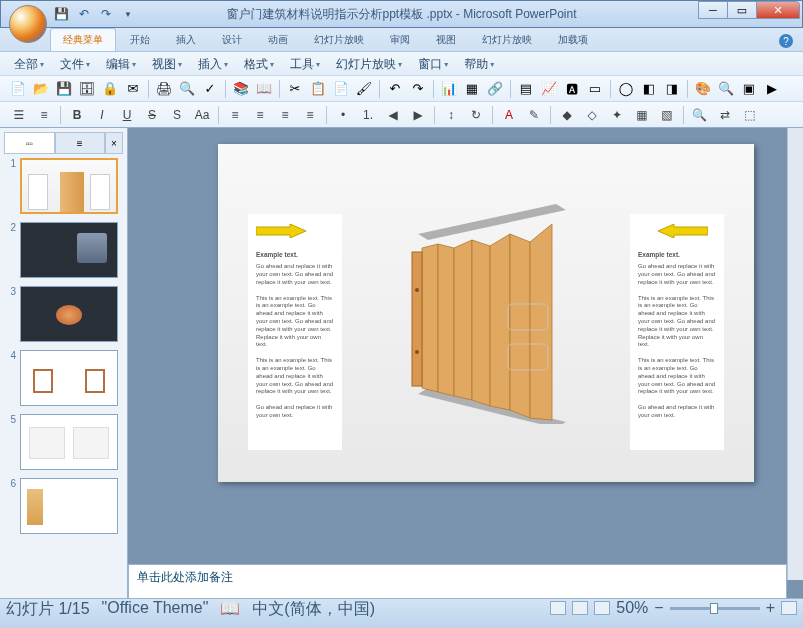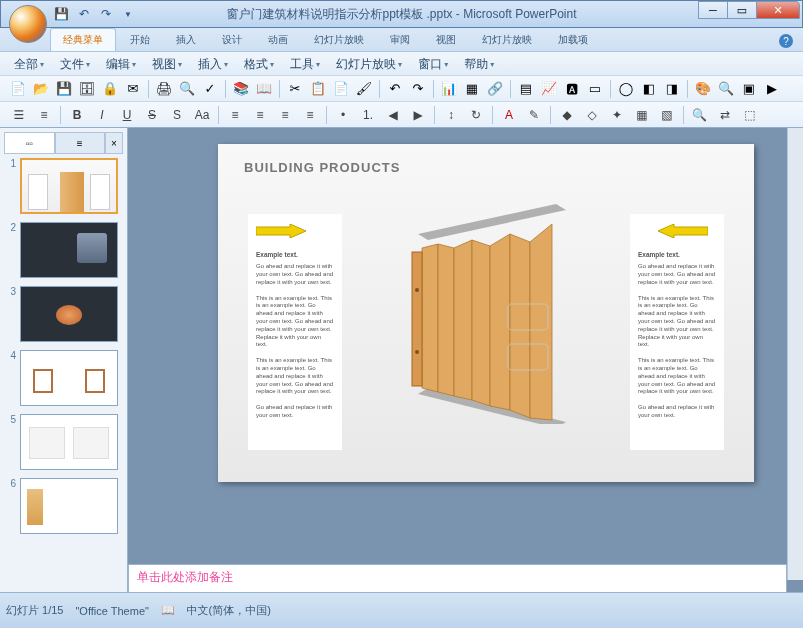--- a/index.html
+++ b/index.html
@@ -36,23 +36,23 @@
 .slide-area{flex:1;background:#7a94b0;position:relative;overflow:hidden}
 .slide-canvas{position:absolute;left:90px;top:16px;width:536px;height:338px;background:linear-gradient(#f8f8f8,#e8e8e8);box-shadow:2px 2px 6px rgba(0,0,0,.4)}
 .slide-title{position:absolute;left:26px;top:16px;font-size:13px;font-weight:bold;color:#777;letter-spacing:1px}
 .text-panel{position:absolute;width:94px;background:#fff;padding:10px 8px;font-size:6px;color:#555;line-height:1.3}
 .text-panel.left{left:30px;top:70px;height:236px}
 .text-panel.right{right:30px;top:70px;height:236px}
 .arrow-y{width:50px;height:14px;margin-bottom:10px}
 .ex-title{font-weight:bold;font-size:6.5px;margin-bottom:4px}
 .ex-para{margin-bottom:8px}
 .door-graphic{position:absolute;left:180px;top:60px;width:180px;height:220px}
-.notes-pane{position:absolute;bottom:0;left:0;right:16px;height:44px;background:#fff;border:1px solid #9ab4d0;padding:4px 8px;font-size:12px;color:#ec4899}
+.notes-pane{position:absolute;bottom:0;left:0;right:16px;height:44px;background:#fff;border:1px solid #9ab4d0;padding:4px 8px;font-size:12px;color:#0c4a6e}
 .vscroll{position:absolute;right:0;top:0;bottom:28px;width:16px;background:#e0e8f2;border-left:1px solid #b0c5dc}
-.statusbar{position:absolute;bottom:0;left:0;right:0;height:36px;background:linear-gradient(#d4e4f4,#bcd4ec);display:flex;align-items:center;font-size:11px;color:#3a5a7a;padding:0 6px;gap:12px;border-top:1px solid #9ab4d0}
+.statusbar{position:absolute;bottom:0;left:0;right:0;height:30px;background:linear-gradient(#d4e4f4,#bcd4ec);display:flex;align-items:flex-start;font-size:16px;color:#3a5a7a;padding:0 6px;gap:12px;border-top:1px solid #9ab4d0}
 .status-right{margin-left:auto;display:flex;align-items:center;gap:6px}
 .zoom-slider{width:90px;height:3px;background:#8aaac8;position:relative}
 .zoom-thumb{position:absolute;left:45%;top:-4px;width:8px;height:11px;background:#fff;border:1px solid #6a8aa8}
 .view-btn{width:16px;height:14px;border:1px solid #8aaac8;background:#e8f0f8}
 </style>
 </head>
 <body>
 
 <div class="titlebar">
   <div class="office-orb"></div>
@@ -251,21 +251,20 @@
     <div class="thumb-item">
         <div class="thumb-num">6</div>
         <div class="thumb-slide">
           <div style="position:absolute;left:6px;top:10px;width:16px;height:36px;background:linear-gradient(#e8c080,#d8a050)"></div>
         </div>
       </div>
   </div>
 
   <div class="slide-area">
     <div class="slide-canvas">
-      <div class="slide-title">BUILDING PRODUCTS</div>
 
       <div class="text-panel left">
         <svg class="arrow-y">
             <polygon points="0,3 34,3 34,0 50,7 34,14 34,11 0,11" fill="#f0d000" stroke="#c0a000"></polygon>
           </svg>
         <div class="ex-title">Example text.</div>
         <div class="ex-para">Go ahead and replace it with your own text. Go ahead and replace it with your own text.</div>
         <div class="ex-para">This is an example text. This is an example text. Go ahead and replace it with your own text. Go ahead and replace it with your own text. Replace it with your own text.</div>
         <div class="ex-para">This is an example text. This is an example text. Go ahead and replace it with your own text. Go ahead and replace it with your own text.</div>
         <div class="ex-para">Go ahead and replace it with your own text.</div>
@@ -305,13 +304,25 @@
     <div class="notes-pane">单击此处添加备注</div>
     <div class="vscroll"></div>
   </div>
 </div>
 
 <div class="statusbar">
   <span>幻灯片 1/15</span>
   <span>"Office Theme"</span>
   <span>📖</span>
   <span>中文(简体，中国)</span>
+  <div class="status-right">
+    <span class="view-btn"></span>
+    <span class="view-btn"></span>
+    <span class="view-btn"></span>
+    <span>50%</span>
+    <span>−</span>
+    <div class="zoom-slider">
+        <div class="zoom-thumb"></div>
+      </div>
+    <span>+</span>
+    <span class="view-btn"></span>
+  </div>
 </div>
 
 </body></html>

